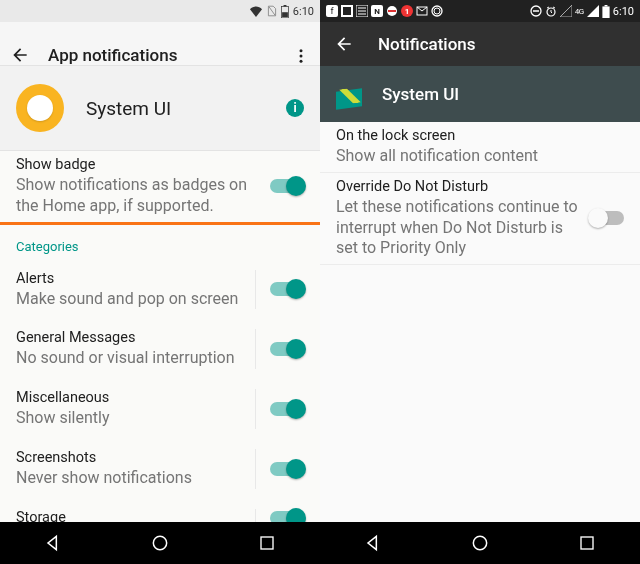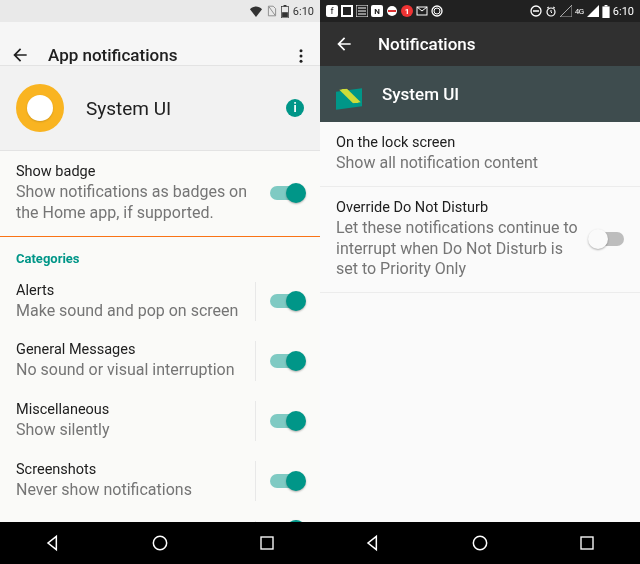--- a/index.html
+++ b/index.html
@@ -84,43 +84,43 @@
     font-size: 12px;
     font-weight: bold;
     display: flex; align-items: center; justify-content: center;
   }
   .content-light {
     flex: 1;
     background: #fafaf8;
     overflow: hidden;
   }
   .setting-row {
-    padding: 12px 16px;
+    padding: 5px 16px;
     display: flex;
     align-items: center;
     gap: 10px;
   }
   .setting-row.with-border {
-    border-bottom: 1px solid #f97316;
+    border-bottom: 3px solid #f97316;
   }
   .setting-text { flex: 1; }
   .setting-title {
     font-size: 14.5px;
     color: #202020;
     margin-bottom: 2px;
   }
   .setting-sub {
     font-size: 16px;
     color: #757575;
     line-height: 1.3;
   }
   .section-label {
     padding: 14px 16px 6px;
     font-size: 13px;
-    font-weight: 700;
+    font-weight: 400;
     color: #009688;
   }
   .cat-row {
     padding: 10px 16px;
     display: flex;
     align-items: center;
     gap: 10px;
   }
   .cat-divider {
     width: 1px;

